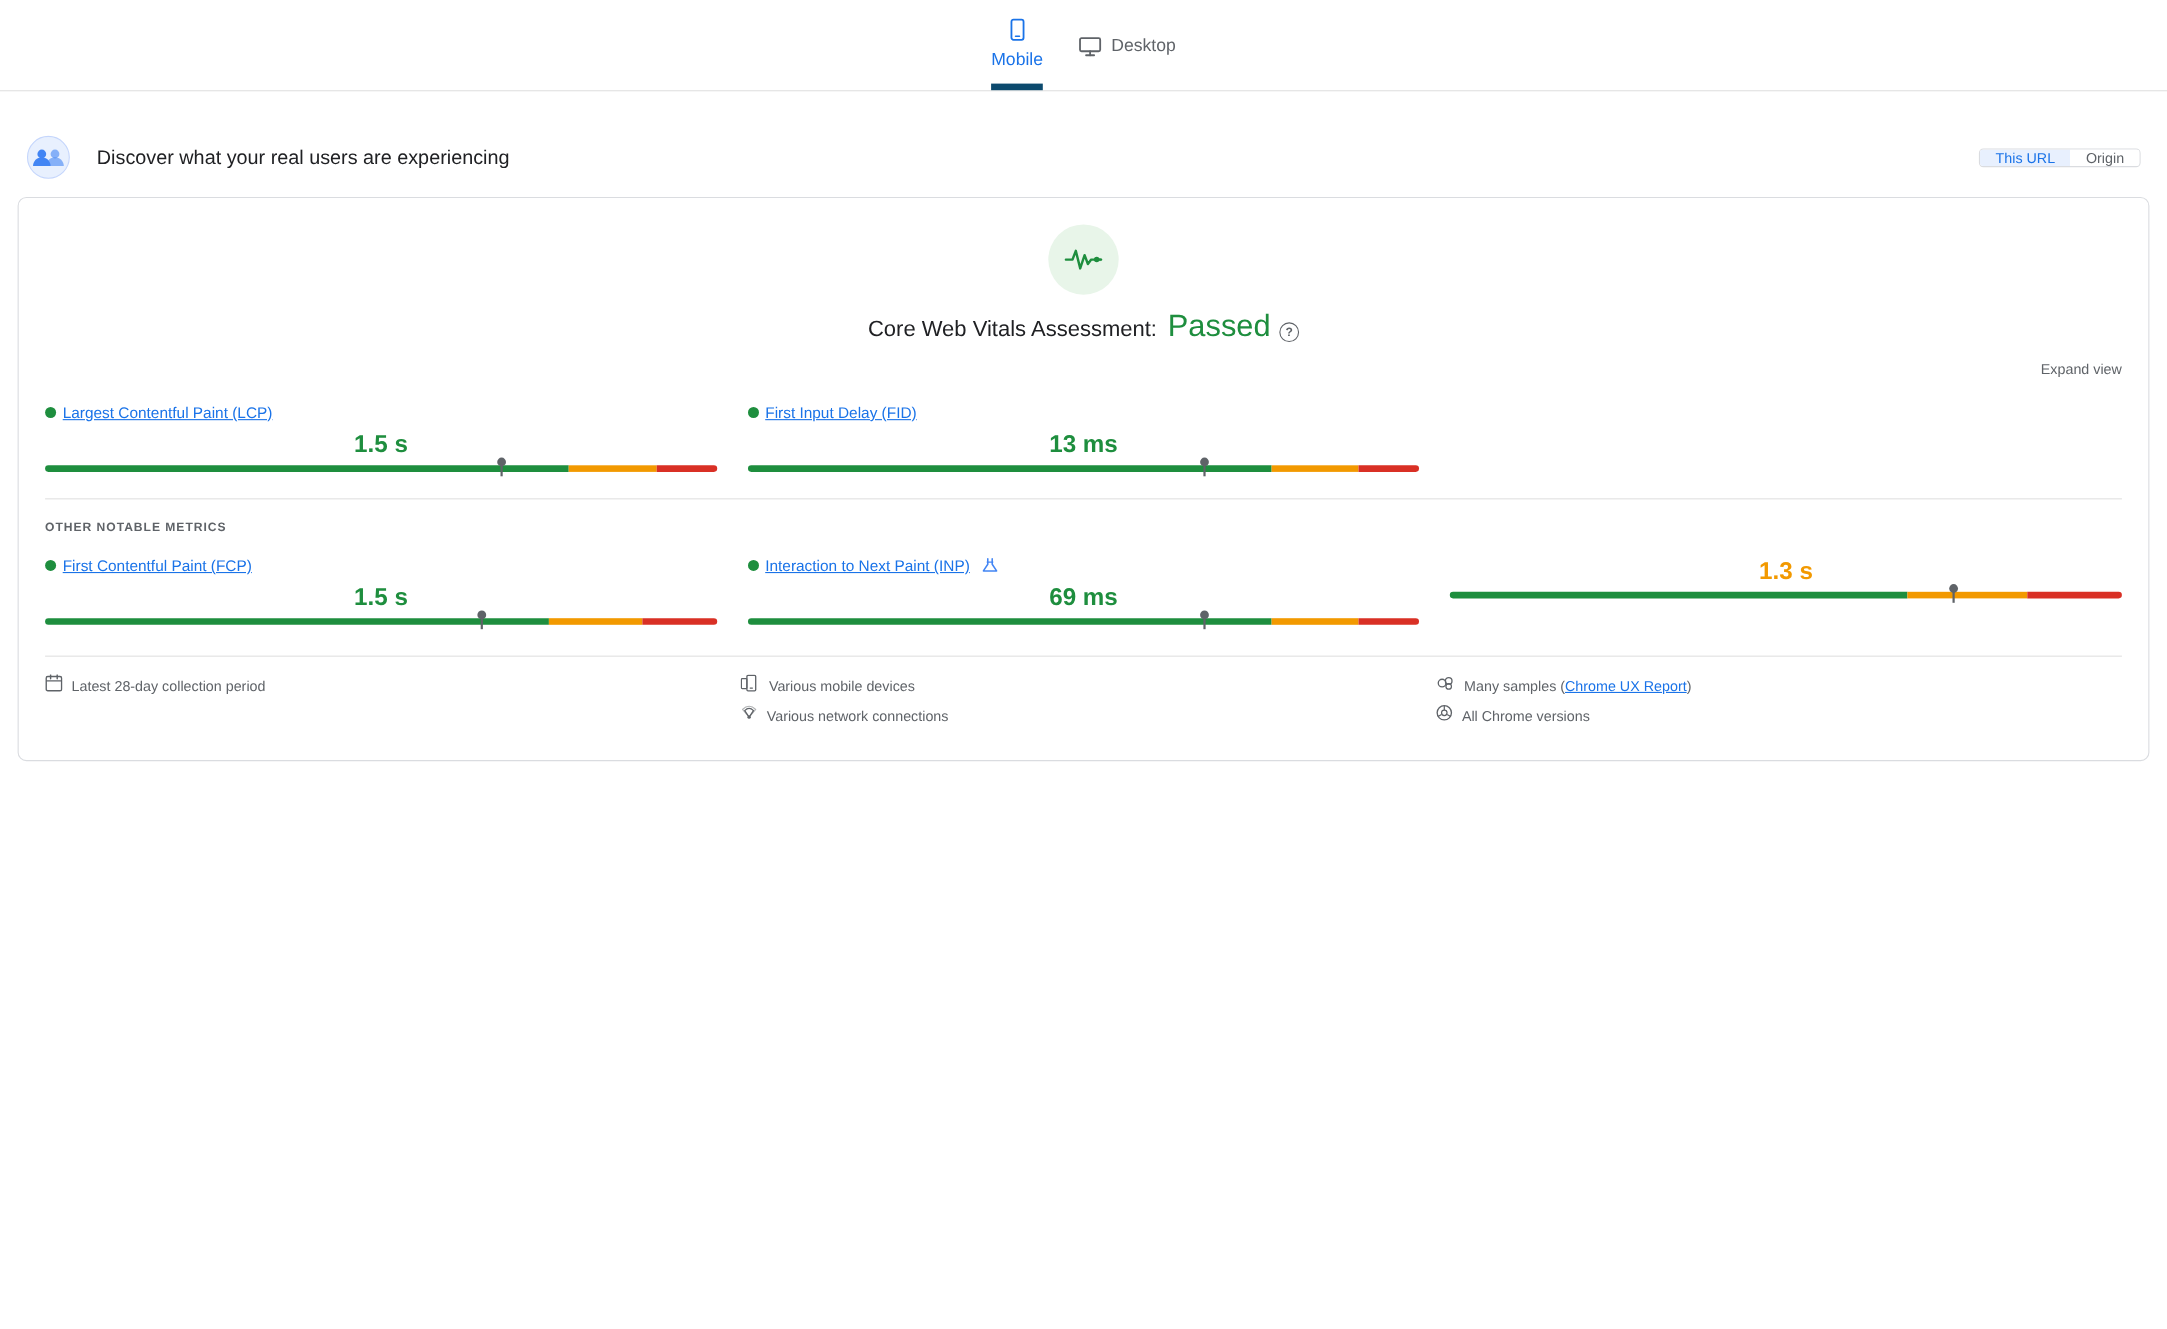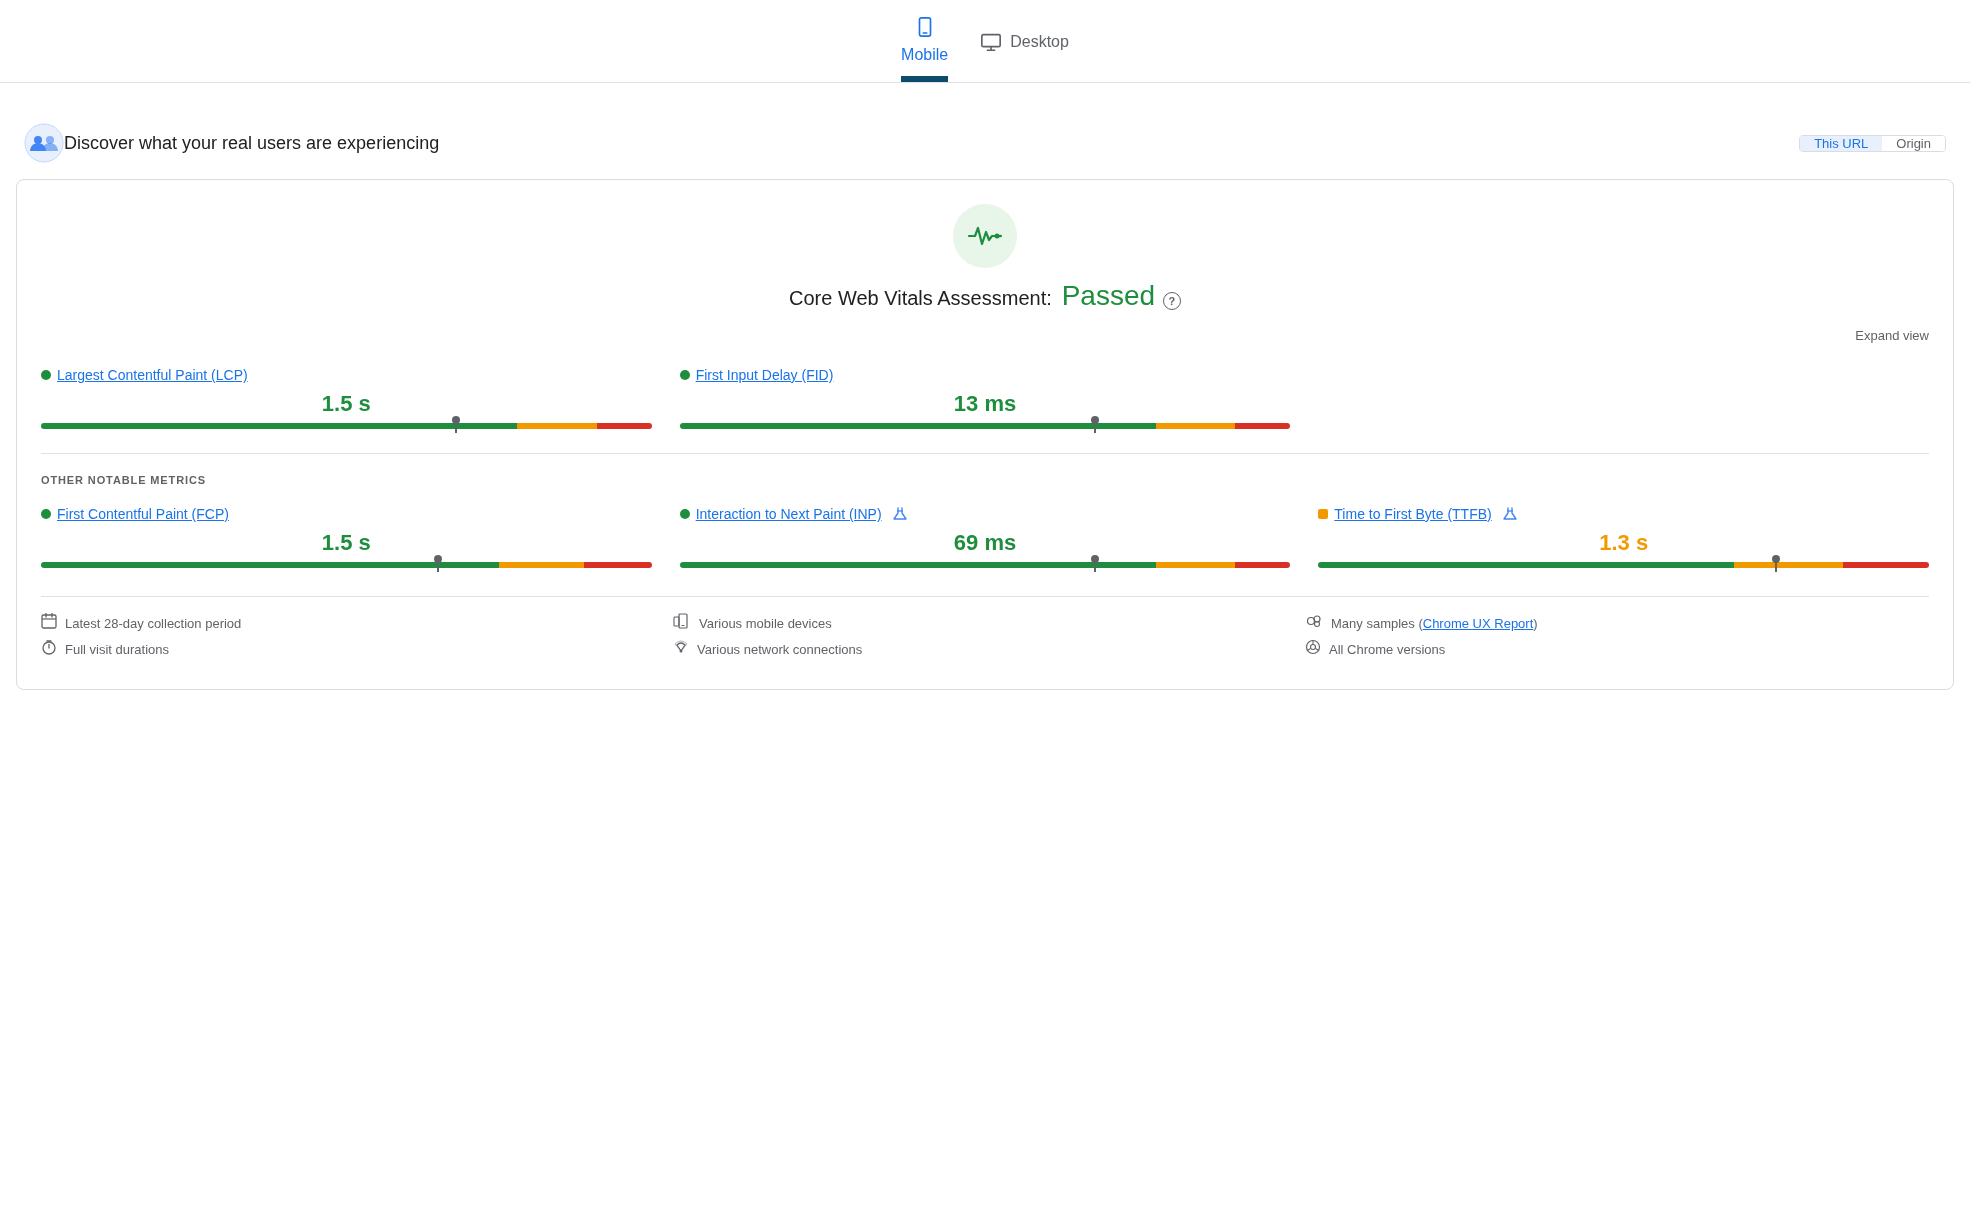--- a/index.html
+++ b/index.html
@@ -46,21 +46,21 @@
     .section-header {
       display: flex;
       align-items: center;
       justify-content: space-between;
       padding: 16px 24px;
     }
 
     .section-header-left {
       display: flex;
       align-items: center;
-      gap: 0;
+      gap: 24px;
       justify-content: flex-end;
     }
 
     .users-icon-wrapper {
       width: 40px;
       height: 40px;
       display: flex;
       align-items: center;
       justify-content: center;
     }
@@ -420,30 +420,20 @@
       <div class="metric-value">69 ms</div>
       <div class="gauge-bar" style="position:relative;">
         <div class="gauge-segment green" style="width:78%;"></div>
         <div class="gauge-segment orange" style="width:13%;"></div>
         <div class="gauge-segment red" style="width:9%;"></div>
         <div class="gauge-marker" style="left:68%;"></div>
       </div>
     </div>
 
     <div class="metric-item">
-      <div class="metric-label">
-        <div class="square-dot orange"></div>
-        <span class="metric-name">Time to First Byte (TTFB)</span>
-        <span class="experimental-icon">
-          <svg class="flask-svg" viewBox="0 0 16 16" fill="none" xmlns="http://www.w3.org/2000/svg">
-            <path d="M6 2v5L2 13h12L10 7V2" stroke="#4285f4" stroke-width="1.4" stroke-linecap="round" stroke-linejoin="round" fill="none"></path>
-            <line x1="5" y1="5" x2="11" y2="5" stroke="#4285f4" stroke-width="1.3"></line>
-          </svg>
-        </span>
-      </div>
       <div class="metric-value orange">1.3 s</div>
       <div class="gauge-bar" style="position:relative;">
         <div class="gauge-segment green" style="width:68%;"></div>
         <div class="gauge-segment orange" style="width:18%;"></div>
         <div class="gauge-segment red" style="width:14%;"></div>
         <div class="gauge-marker" style="left:75%;"></div>
       </div>
     </div>
 
   </div>
@@ -454,30 +444,20 @@
         <span class="info-icon">
           <svg width="16" height="16" viewBox="0 0 16 16" fill="none">
             <rect x="1" y="2" width="14" height="13" rx="1.5" stroke="#5f6368" stroke-width="1.3" fill="none"></rect>
             <line x1="1" y1="6" x2="15" y2="6" stroke="#5f6368" stroke-width="1.2"></line>
             <line x1="5" y1="0.5" x2="5" y2="4" stroke="#5f6368" stroke-width="1.3" stroke-linecap="round"></line>
             <line x1="11" y1="0.5" x2="11" y2="4" stroke="#5f6368" stroke-width="1.3" stroke-linecap="round"></line>
           </svg>
         </span>
         <span>Latest 28-day collection period</span>
       </div>
-      <div class="info-item">
-        <span class="info-icon">
-          <svg width="16" height="16" viewBox="0 0 16 16" fill="none">
-            <circle cx="8" cy="9" r="6" stroke="#5f6368" stroke-width="1.3" fill="none"></circle>
-            <line x1="8" y1="9" x2="8" y2="5.5" stroke="#5f6368" stroke-width="1.3" stroke-linecap="round"></line>
-            <line x1="6" y1="2" x2="10" y2="2" stroke="#5f6368" stroke-width="1.3" stroke-linecap="round"></line>
-          </svg>
-        </span>
-        <span>Full visit durations</span>
-      </div>
     </div>
     <div>
       <div class="info-item">
         <span class="info-icon">
           <svg width="18" height="16" viewBox="0 0 18 16" fill="none">
             <rect x="6" y="1" width="8" height="14" rx="1" stroke="#5f6368" stroke-width="1.2" fill="none"></rect>
             <rect x="1" y="4" width="5" height="9" rx="0.8" stroke="#5f6368" stroke-width="1.1" fill="none"></rect>
             <line x1="9" y1="12.5" x2="11" y2="12.5" stroke="#5f6368" stroke-width="1.1" stroke-linecap="round"></line>
           </svg>
         </span>

